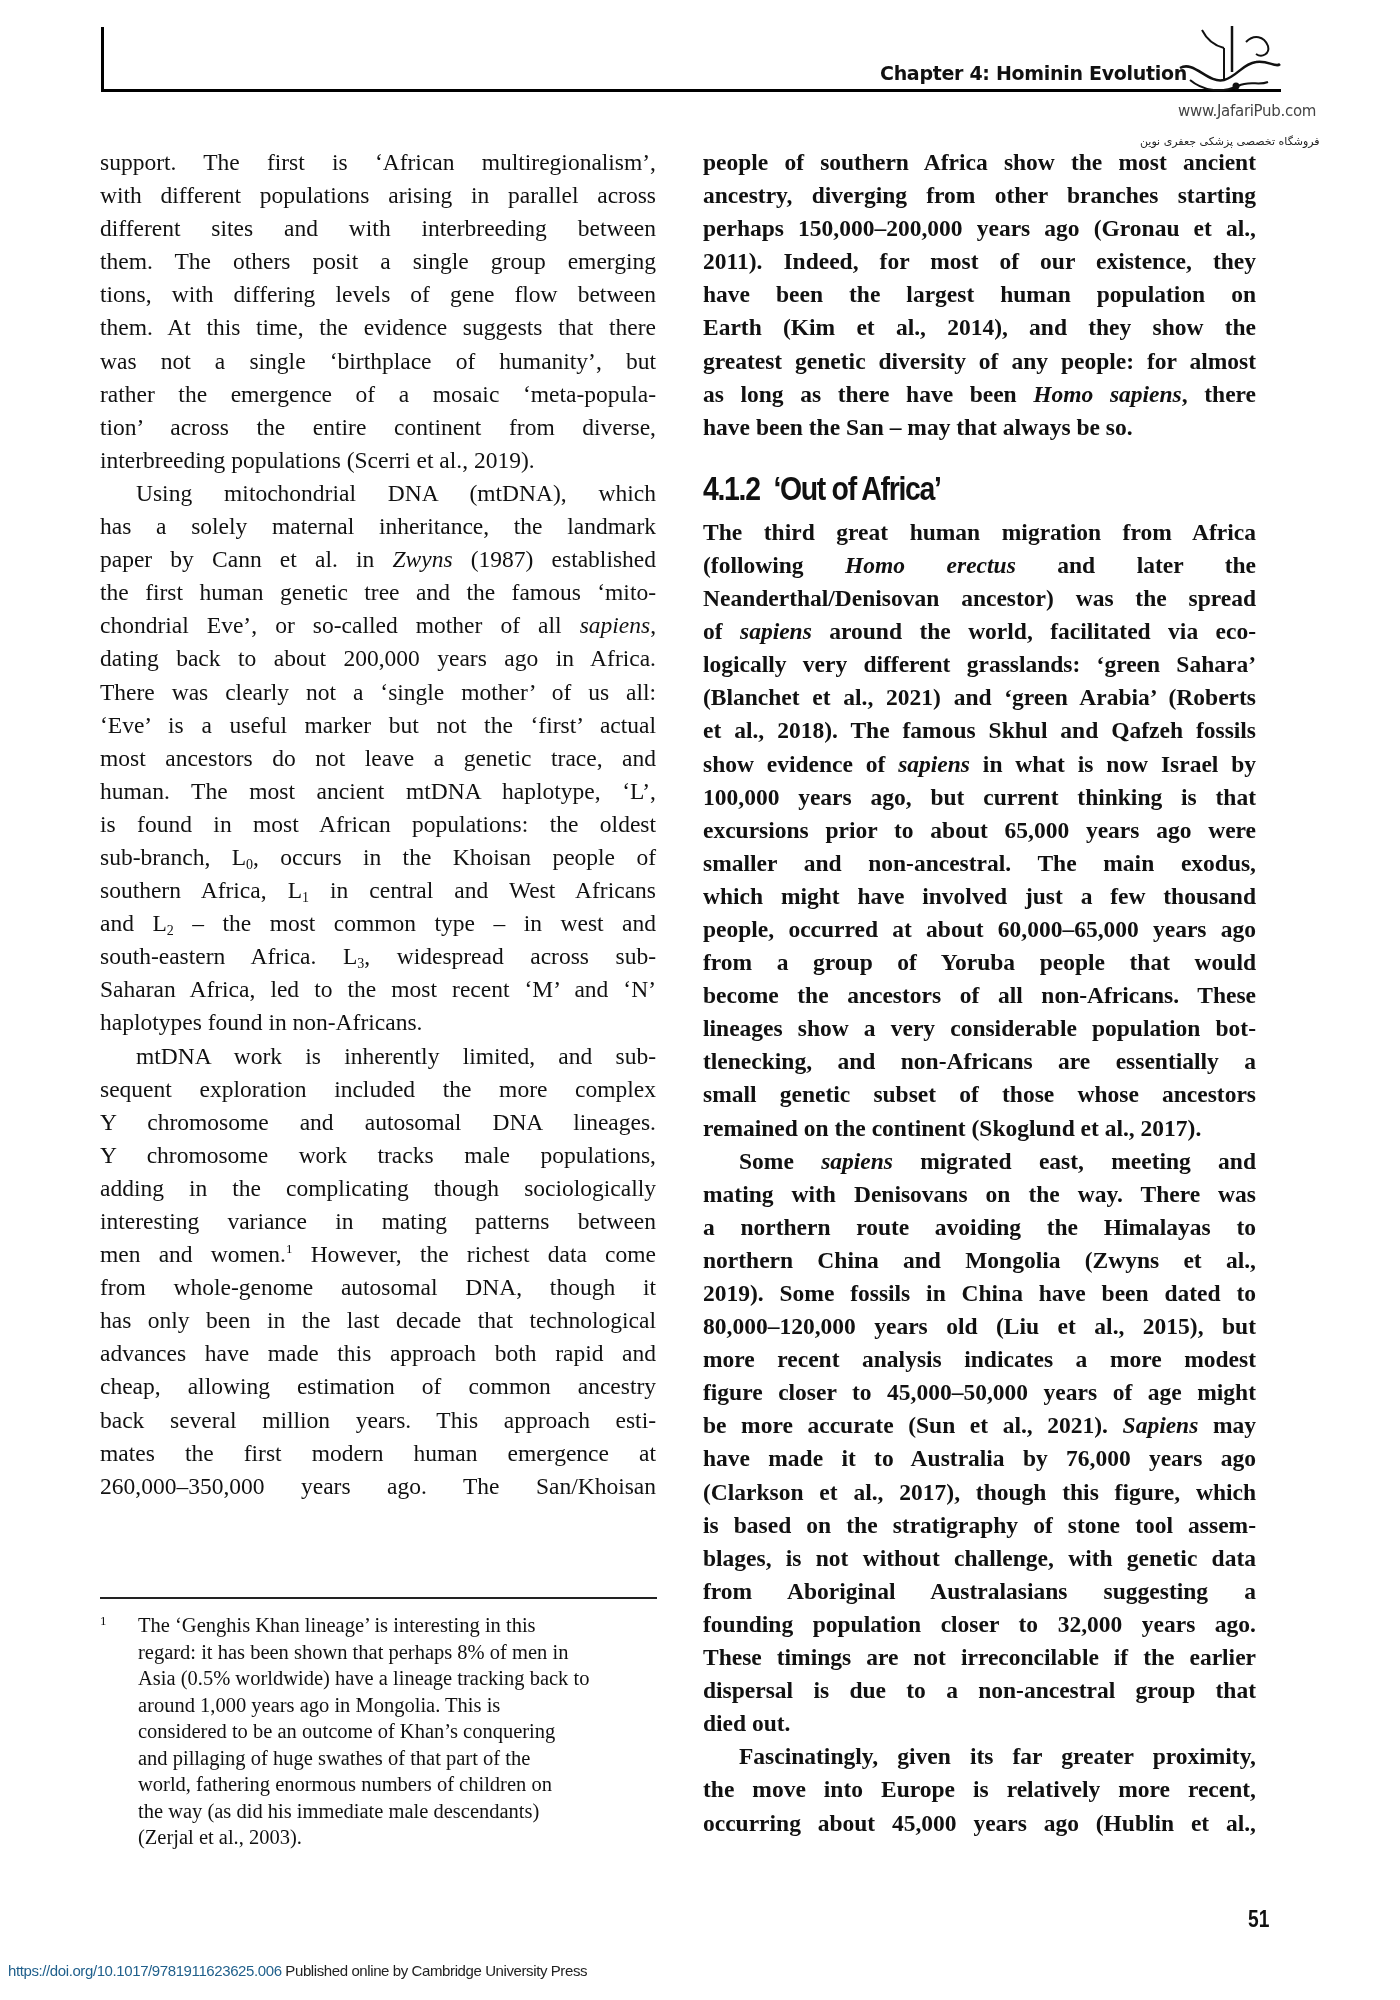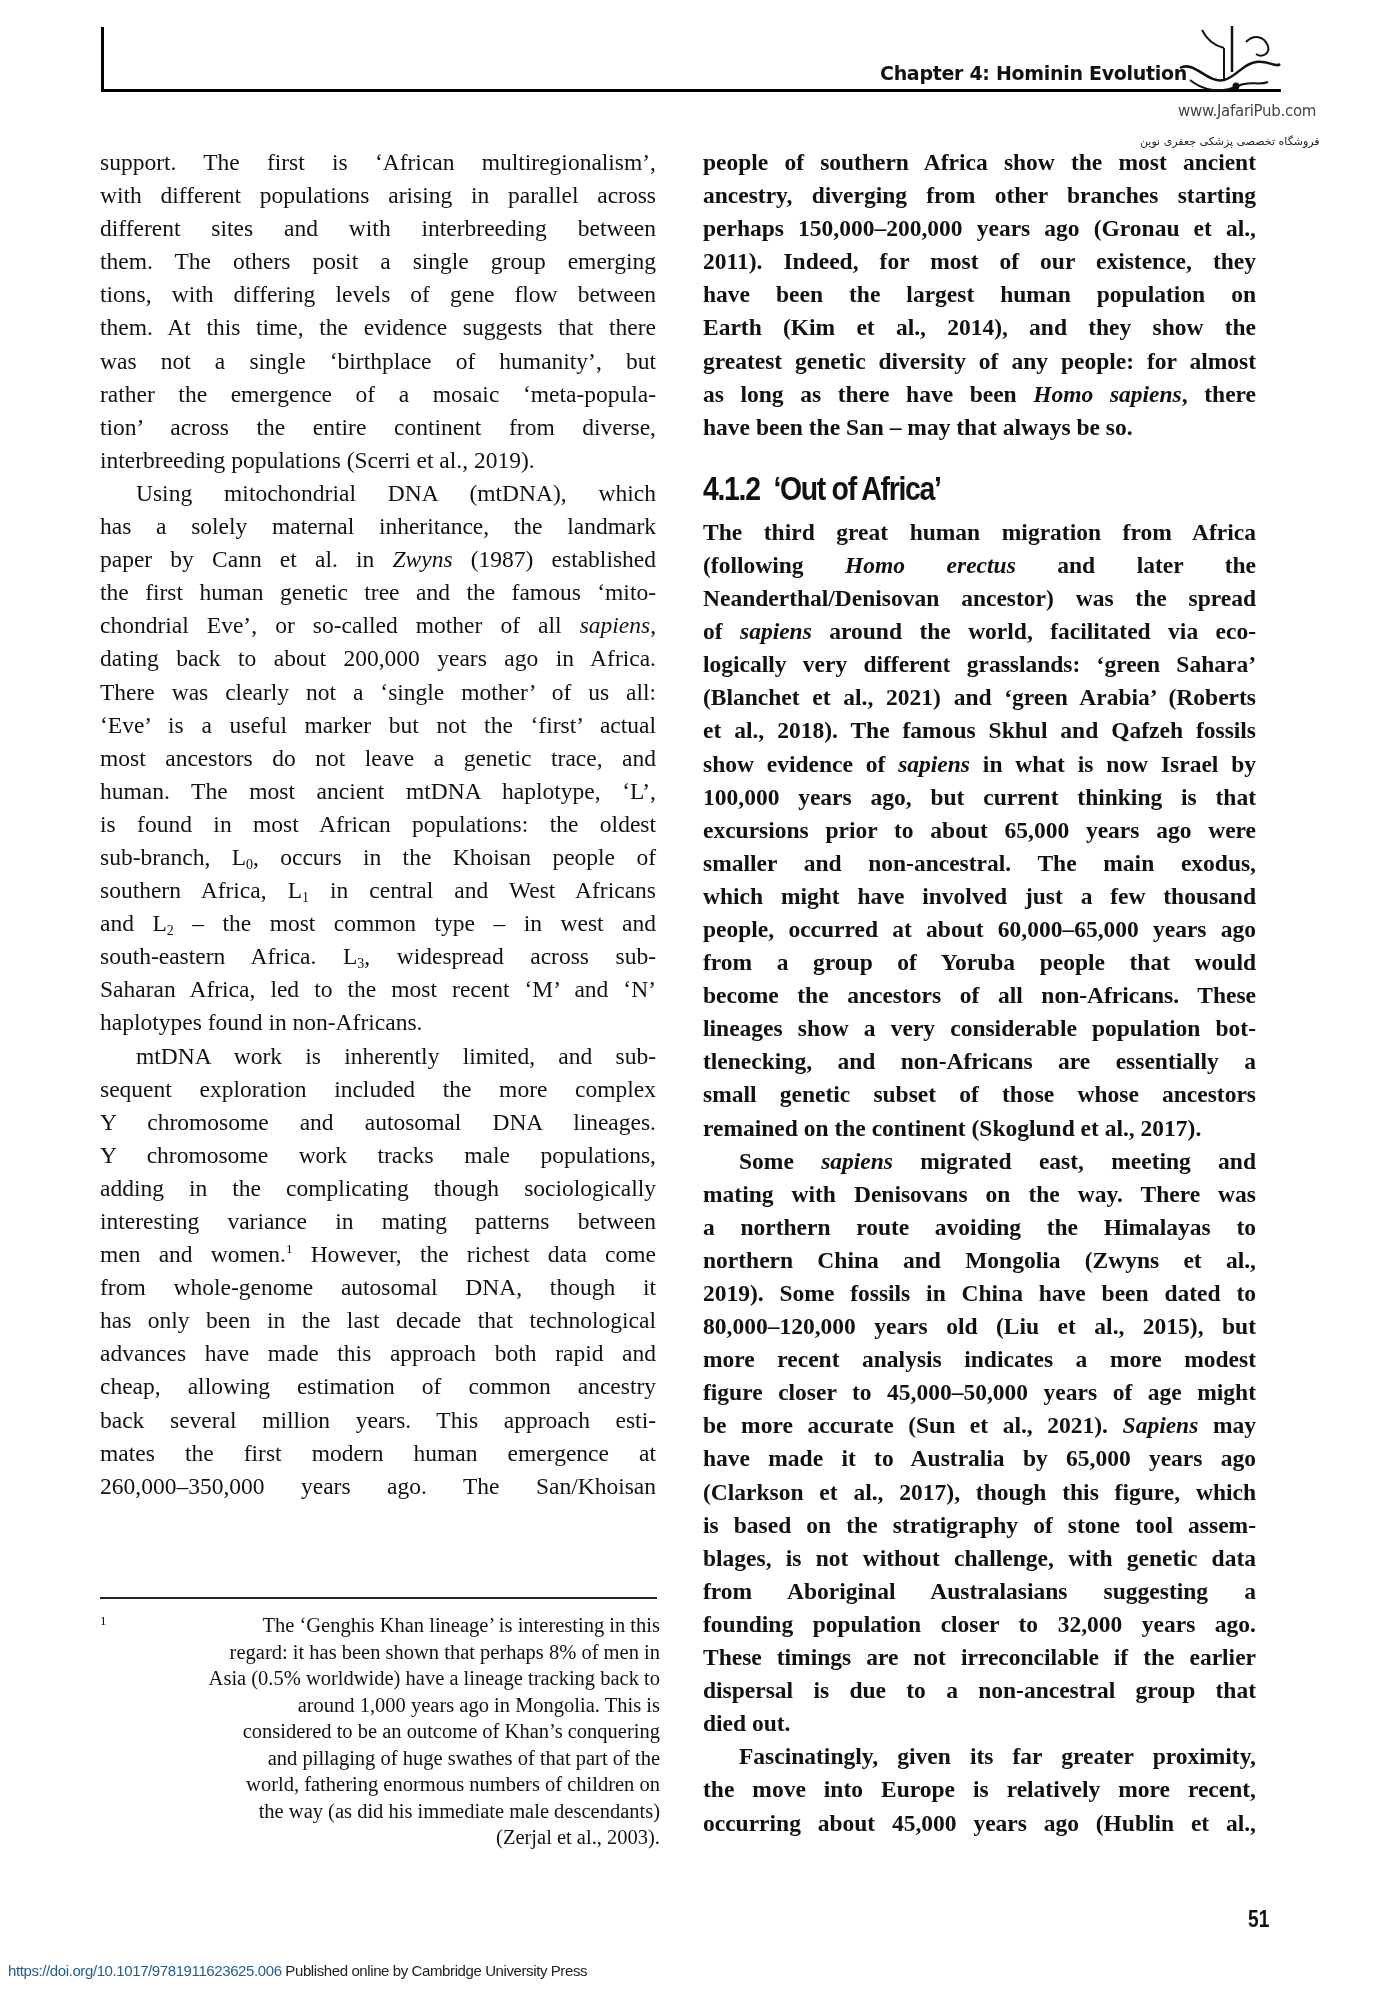--- a/index.html
+++ b/index.html
@@ -19,21 +19,21 @@
   .line.indent { padding-left: 36px; }
   .line span { white-space: normal; }
   i, .it { font-style: italic; }
   sub { font-size: 14px; vertical-align: -4px; line-height: 0; }
   sup { font-size: 13px; vertical-align: 9px; line-height: 0; }
   .heading { font-family: "Liberation Sans", "DejaVu Sans", sans-serif; font-size: 33px; letter-spacing: -1.5px; transform: scaleX(0.86); transform-origin: left; height: 54px; line-height: 54px; margin-top: 18px; white-space: nowrap; color: #111; }
   .heading .num { margin-right: 16px; }
   .fn-rule { left: 100px; top: 1597px; width: 557px; height: 1.5px; background: #222; }
   .footnote { left: 100px; top: 1612px; width: 560px; font-family: "Liberation Serif", "DejaVu Serif", serif; font-size: 20.5px; line-height: 26.5px; color: #111; }
   .fn-mark { position: absolute; left: 0; top: -4px; font-size: 13px; }
-  .fn-body { margin-left: 38px; text-align: right; }
+  .fn-body { margin-left: 38px; }
   .fn-line { display: block; white-space: nowrap; }
   .page-num { left: 1248px; top: 1905px; font-family: "Liberation Sans", sans-serif; font-size: 24px; font-weight: bold; transform: scaleX(0.8); transform-origin: left; color: #111; }
   .doi { left: 8px; top: 1962px; font-family: "Liberation Sans", "DejaVu Sans", sans-serif; font-size: 15px; white-space: nowrap; letter-spacing: -0.4px; }
   .doi .link { color: #1f5f8b; }
   .doi .pub { color: #222; }
 </style>
 </head>
 <body>
 
 <div class="abs hdr-vline"></div>
@@ -146,21 +146,21 @@
 
   <span class="line indent"><span>Some</span> <i>sapiens</i> <span>migrated east, meeting and</span></span>
   <span class="line">mating with Denisovans on the way. There was</span>
   <span class="line">a northern route avoiding the Himalayas to</span>
   <span class="line">northern China and Mongolia (Zwyns et al.,</span>
   <span class="line">2019). Some fossils in China have been dated to</span>
   <span class="line">80,000–120,000 years old (Liu et al., 2015), but</span>
   <span class="line">more recent analysis indicates a more modest</span>
   <span class="line">figure closer to 45,000–50,000 years of age might</span>
   <span class="line"><span>be more accurate (Sun et al., 2021).</span> <i>Sapiens</i> <span>may</span></span>
-  <span class="line">have made it to Australia by 65,000 years ago</span>
+  <span class="line">have made it to Australia by 76,000 years ago</span>
   <span class="line">(Clarkson et al., 2017), though this figure, which</span>
   <span class="line">is based on the stratigraphy of stone tool assem-</span>
   <span class="line">blages, is not without challenge, with genetic data</span>
   <span class="line">from Aboriginal Australasians suggesting a</span>
   <span class="line">founding population closer to 32,000 years ago.</span>
   <span class="line">These timings are not irreconcilable if the earlier</span>
   <span class="line">dispersal is due to a non-ancestral group that</span>
   <span class="line last">died out.</span>
 
   <span class="line indent">Fascinatingly, given its far greater proximity,</span>

